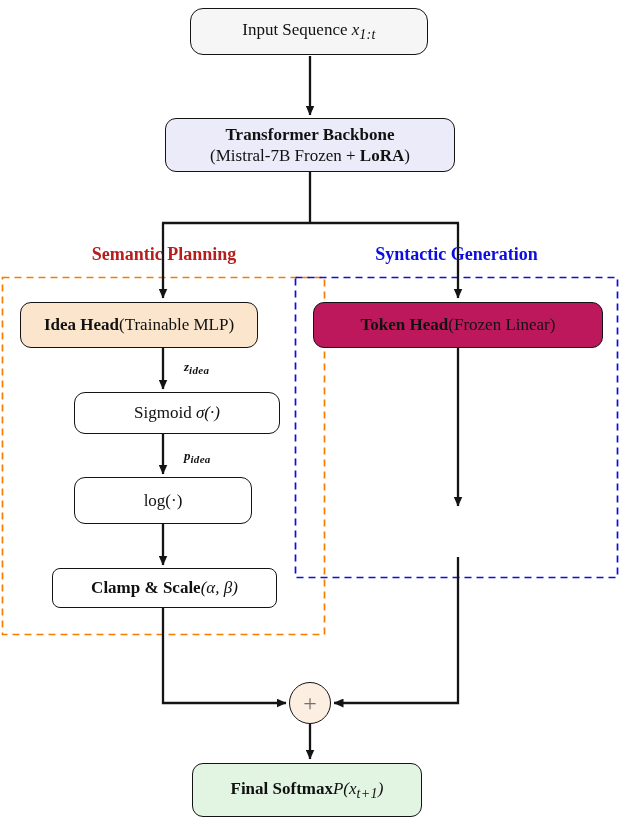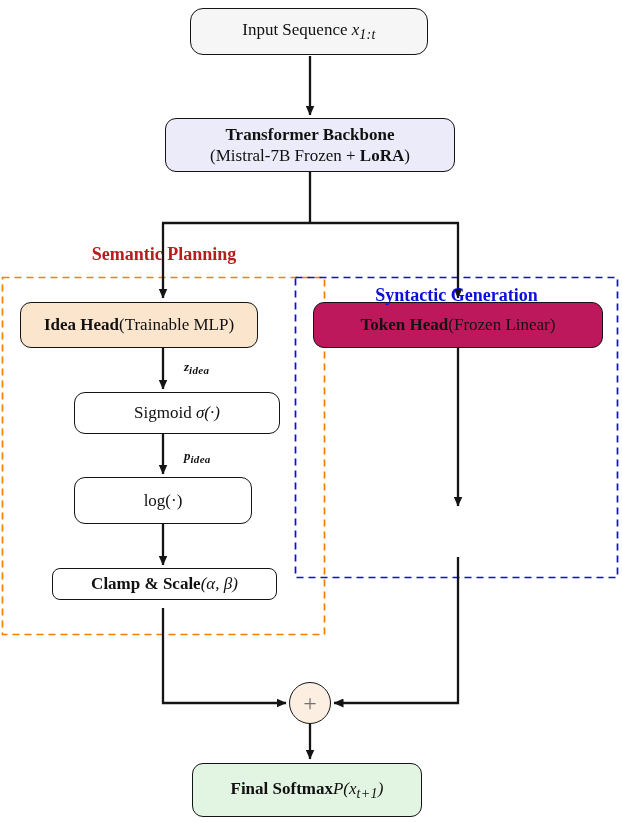--- a/index.html
+++ b/index.html
@@ -31,21 +31,21 @@
   .node .b { font-weight: bold; }
   .mi { font-style: italic; }
   .msub { font-size: 14px; font-style: italic; vertical-align: -4px; letter-spacing: 0.3px; }
 
   .node-input     { left: 190px; top: 8px;   width: 238px; height: 47px; background: #f6f6f6; border-radius: 13px; }
   .node-backbone  { left: 165px; top: 118px; width: 290px; height: 54px; background: #ebebfa; flex-direction: column; }
   .node-idea      { left: 20px;  top: 302px; width: 238px; height: 46px; background: #fce5cd; }
   .node-tokenhead { left: 313px; top: 302px; width: 290px; height: 46px; background: #be185d; }
   .node-sigmoid   { left: 74px;  top: 392px; width: 206px; height: 42px; background: #ffffff; }
   .node-log       { left: 74px;  top: 477px; width: 178px; height: 47px; background: #ffffff; }
-  .node-clamp     { left: 52px;  top: 568px; width: 225px; height: 32px; background: #ffffff; border-radius: 8px; }
+  .node-clamp     { left: 52px;  top: 568px; width: 225px; height: 40px; background: #ffffff; border-radius: 8px; }
   .node-logits    { left: 355px; top: 510px; width: 212px; height: 47px; background: #ffffff; }
   .node-final     { left: 192px; top: 763px; width: 230px; height: 54px; background: #e2f5e2; }
 
   .sum-circle {
     position: absolute;
     left: 289px; top: 682px;
     width: 42px; height: 42px;
     box-sizing: border-box;
     border: 1.8px solid #141414;
     border-radius: 50%;
@@ -58,21 +58,21 @@
 
   .group-header {
     position: absolute;
     text-align: center;
     font-weight: bold;
     font-size: 18px;
     z-index: 3;
     white-space: nowrap;
   }
   .hdr-semantic  { left: 2px;   top: 244px; width: 324px; color: #b91c1c; }
-  .hdr-syntactic { left: 295px; top: 244px; width: 323px; color: #0d0de0; margin-top: 41px; }
+  .hdr-syntactic { left: 295px; top: 244px; width: 323px; color: #0d0de0; }
 
   .edge-label {
     position: absolute;
     font-size: 13px;
     font-weight: bold;
     font-style: italic;
     z-index: 3;
     white-space: nowrap;
   }
   .edge-label .msub { font-size: 11px; font-weight: bold; vertical-align: -3px; }

